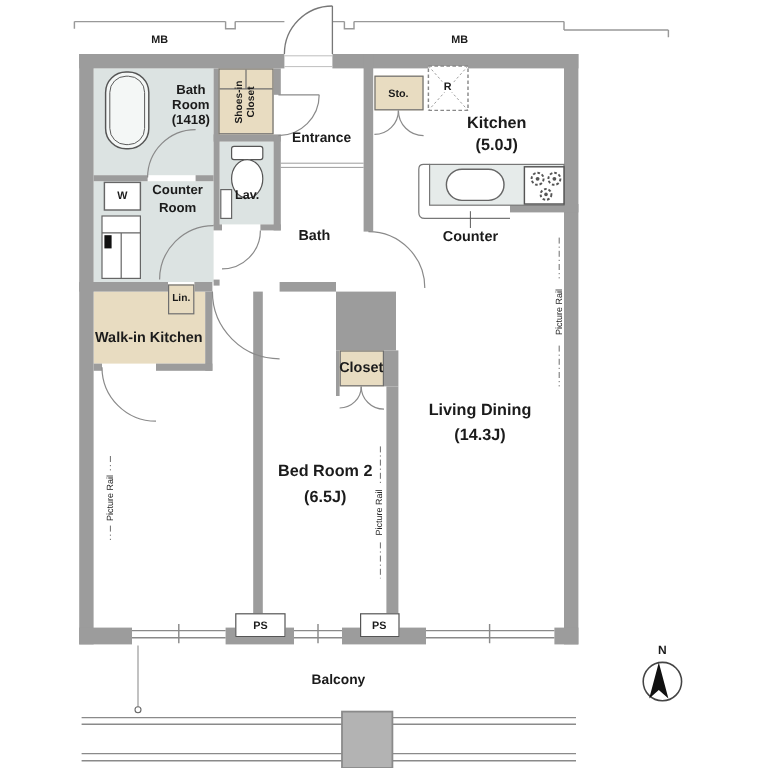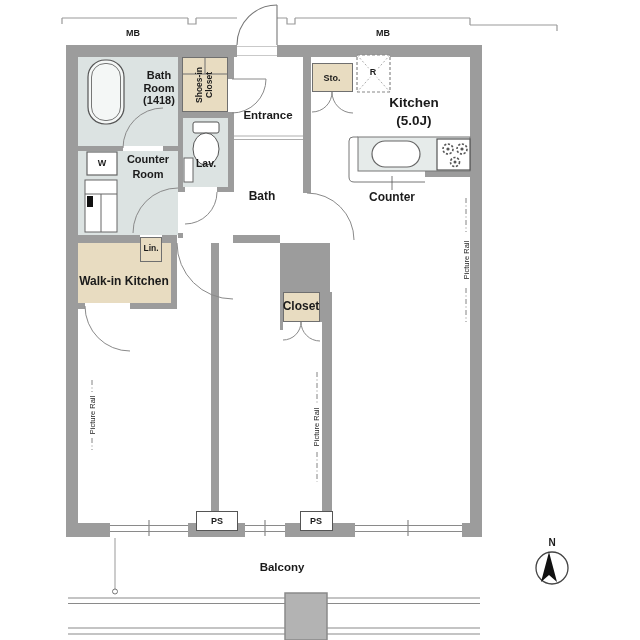--- a/index.html
+++ b/index.html
@@ -204,26 +204,34 @@
   </div>
 
   <div class="lbl f9" style="left:102px;top:163px;">W</div>
   <div class="lbl f105" style="left:206px;top:163px;">Lav.</div>
   <div class="lbl f12" style="left:262px;top:197px;">Bath</div>
   <div class="lbl f95" style="left:392px;top:198px;">Counter</div>
   <div class="lbl f8" style="left:151px;top:249px;">Lin.</div>
   <div class="lbl f95" style="left:124px;top:282px;">Walk-in Kitchen</div>
   <div class="lbl f95" style="left:301px;top:307px;">Closet</div>
 
+  <div class="lbl f13" style="left:400px;top:352px;line-height:21px;">
+    <span style="display:block">Living Dining</span>
+    <span style="display:block">(14.3J)</span>
+  </div>
 
   <div class="vtext f7" style="left:466px;top:260px;">Picture Rail</div>
   <div class="vtext f7" style="left:92px;top:415px;">Picture Rail</div>
   <div class="vtext f7" style="left:316px;top:427px;">Picture Rail</div>
 
   <div class="lbl f13" style="left:152px;top:420px;line-height:21px;">
+  </div>
+  <div class="lbl f13" style="left:271px;top:403px;line-height:21px;">
+    <span style="display:block">Bed Room 2</span>
+    <span style="display:block">(6.5J)</span>
   </div>
 
   <div class="lbl f9" style="left:217px;top:521px;">PS</div>
   <div class="lbl f9" style="left:316px;top:521px;">PS</div>
   <div class="lbl f115" style="left:282px;top:568px;">Balcony</div>
   <div class="lbl f10" style="left:552px;top:543px;">N</div>
 
 </div>
 
 </body></html>

